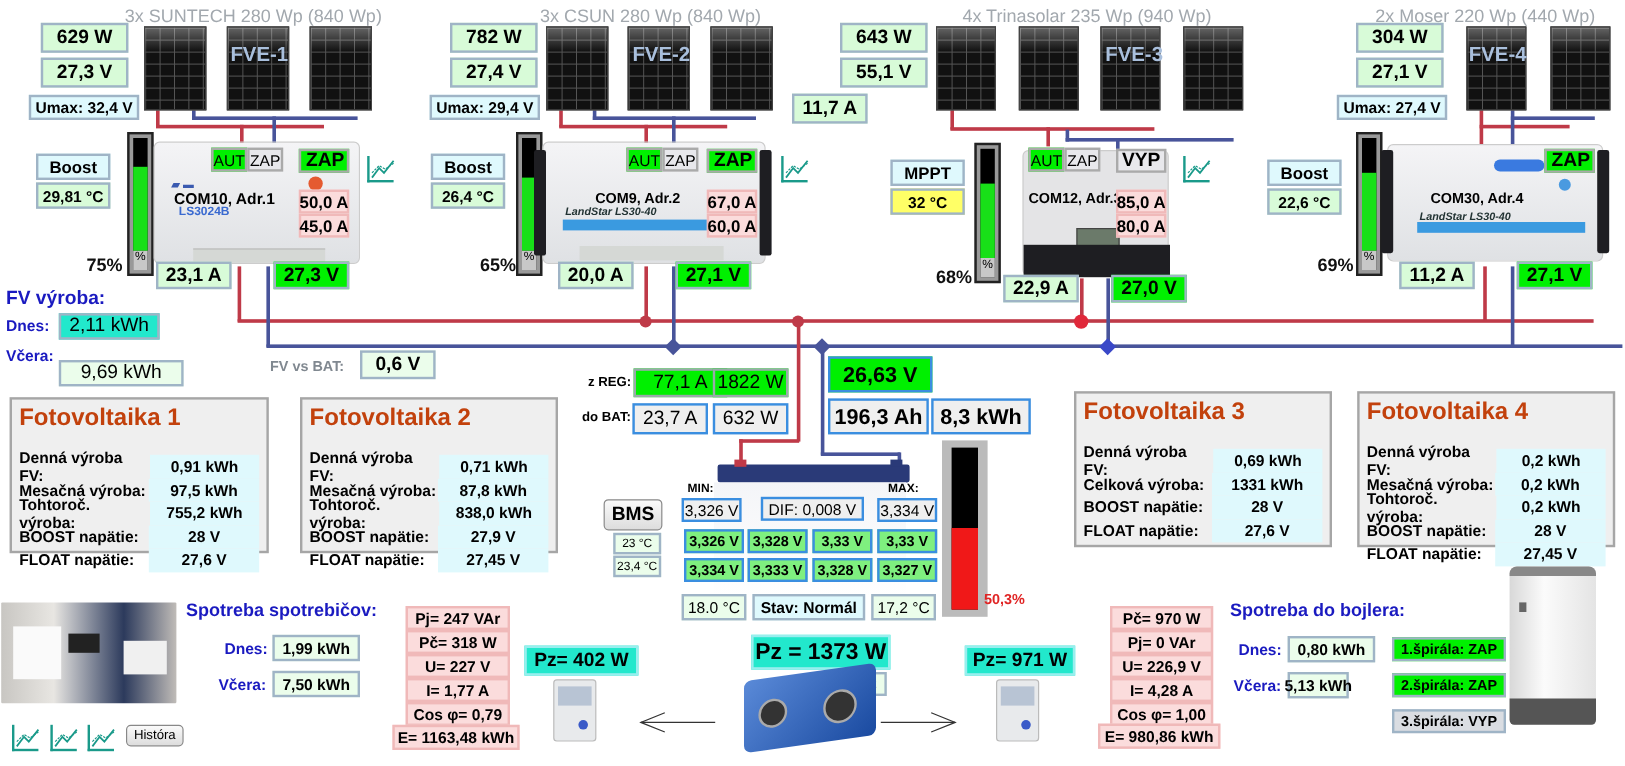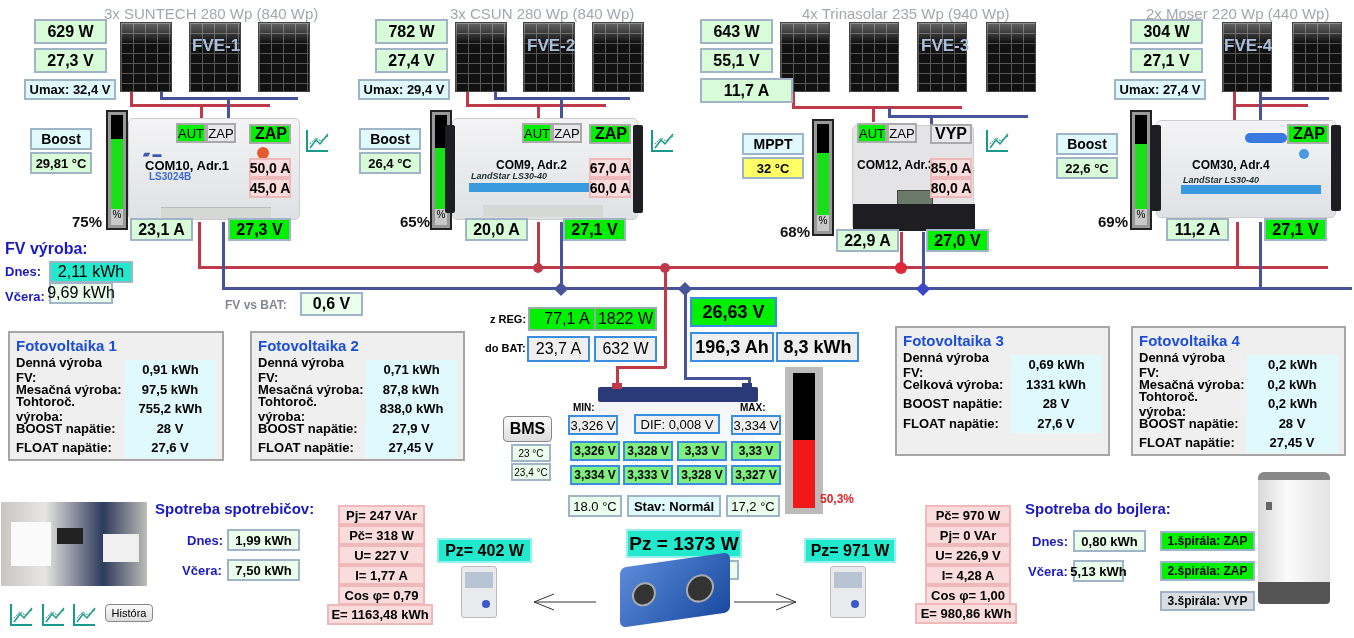--- a/index.html
+++ b/index.html
@@ -23,21 +23,21 @@
 .fve{position:absolute;color:#a9bfdc;font-weight:bold;font-size:17px}
 .regbody{position:absolute;background:linear-gradient(#f4f4f6,#dfe1e4);border-radius:5px;border:1px solid #ccc}
 .gauge{position:absolute;width:22px;border:2px solid #222;background:#999;padding:3px}
 .gauge .in{position:relative;width:100%;background:#000;height:100%}
 .gauge .fill{position:absolute;left:0;bottom:0;width:100%;background:#18e018}
 .gauge .pct{position:absolute;left:0;bottom:0;width:100%;height:16px;background:#c8c8c8;font-size:10px;text-align:center}
 .pctlabel{position:absolute;font-size:15px;font-weight:bold;color:#111}
 .chart-ico{position:absolute;width:22px;height:22px;border-left:2px solid #1a9a8a;border-bottom:2px solid #1a9a8a}
 .chart-ico svg{position:absolute;left:0;top:0}
 .statsbox{position:absolute;background:#efefef;border:2px solid #a6a6a6;padding:4px 6px}
-.statsbox h3{color:#1d4ed8;font-size:15px;margin-bottom:6px}
+.statsbox h3{color:#c2410c;font-size:20px;margin-bottom:19px}
 .statsbox .row{display:flex;justify-content:space-between;align-items:center;height:19.5px;font-size:13px;font-weight:bold}
 .statsbox .row .v{background:#dff9fd;width:92px;text-align:center;height:100%;display:flex;align-items:center;justify-content:center}
 .blue-title{position:absolute;color:#1a1ac0;font-weight:bold}
 .blue-lbl{position:absolute;color:#1a1ac0;font-weight:bold;font-size:13px}
 .wire{position:absolute}
 .red{background:#bf3a48}
 .blu{background:#48549a}
 .btn{position:absolute;border:1px solid #888;border-radius:4px;background:linear-gradient(#fafafa,#ddd);display:flex;align-items:center;justify-content:center}
 .batt-box{position:absolute;border:2px solid #3a8ee0;display:flex;align-items:center;justify-content:center;font-weight:bold;white-space:nowrap}
 </style>
@@ -188,21 +188,21 @@
 
 <div>
   <div class="title-gray" style="left:802px;top:5px">4x Trinasolar 235 Wp (940 Wp)</div>
   <div class="panel" style="left:780px;top:22px;width:50px;height:70px"></div>
   <div class="panel" style="left:849px;top:22px;width:50px;height:70px"></div>
   <div class="panel" style="left:917px;top:22px;width:50px;height:70px"></div>
   <div class="panel" style="left:986px;top:22px;width:50px;height:70px"></div>
   <div class="fve" style="left:921px;top:36px">FVE-3</div>
   <div class="box lg f16" style="left:700px;top:19px;width:73px;height:25px">643 W</div>
   <div class="box lg f16" style="left:700px;top:48px;width:73px;height:25px">55,1 V</div>
-  <div class="box lg f16" style="left:700px;top:78px;width:93px;height:25px">11,7 A</div>
+  <div class="box lg f16" style="left:660px;top:78px;width:63px;height:25px">11,7 A</div>
   <div class="box lb f14" style="left:742px;top:133px;width:62px;height:22px">MPPT</div>
   <div class="box ye f13" style="left:742px;top:157px;width:62px;height:22px">32 °C</div>
   <div class="gauge" style="left:812px;top:119px;height:117px">
     <div class="in">
         <div class="fill" id="g2" style="bottom: 16px; height: 61.88px;"></div>
         <div class="pct">%</div>
       </div>
   </div>
   <div class="pctlabel" style="left:780px;top:223px">68%</div>
   <div class="regbody" style="left:852px;top:125px;width:122px;height:105px;background:#e4e4e6">
@@ -254,21 +254,21 @@
   <div class="abs" style="left:1192px;top:158px;font-size:12px;font-weight:bold">COM30, Adr.4</div>
   <div class="box lg f16" style="left:1166px;top:218px;width:63px;height:23px">11,2 A</div>
   <div class="box gr f16" style="left:1264px;top:218px;width:63px;height:23px">27,1 V</div>
 </div>
 
 <div>
   <div class="blue-title" style="left:5px;top:240px;font-size:16px">FV výroba:</div>
   <div class="blue-lbl" style="left:5px;top:264px">Dnes:</div>
   <div class="box cy f16" style="left:49px;top:261px;width:84px;height:22px;font-weight:normal">2,11 kWh</div>
   <div class="blue-lbl" style="left:5px;top:289px">Včera:</div>
-  <div class="box lg f16" style="left:49px;top:282px;width:64px;height:22px;font-weight:normal;background:#ebfdeb">9,69 kWh</div>
+  <div class="box lg f16" style="left:49px;top:300px;width:104px;height:22px;font-weight:normal;background:#ebfdeb">9,69 kWh</div>
   <div class="abs" style="left:225px;top:298px;color:#808890;font-size:12px;font-weight:bold">FV vs BAT:</div>
   <div class="box lg f16" style="left:300px;top:292px;width:63px;height:24px;background:#ebfdeb">0,6 V</div>
 </div>
 
 <div class="statsbox" style="left:8px;top:331px;width:216px;height:130px">
   <h3>Fotovoltaika 1</h3>
   <div class="row">
       <span>Denná výroba FV:</span>
       <span class="v">0,91 kWh</span>
     </div>

